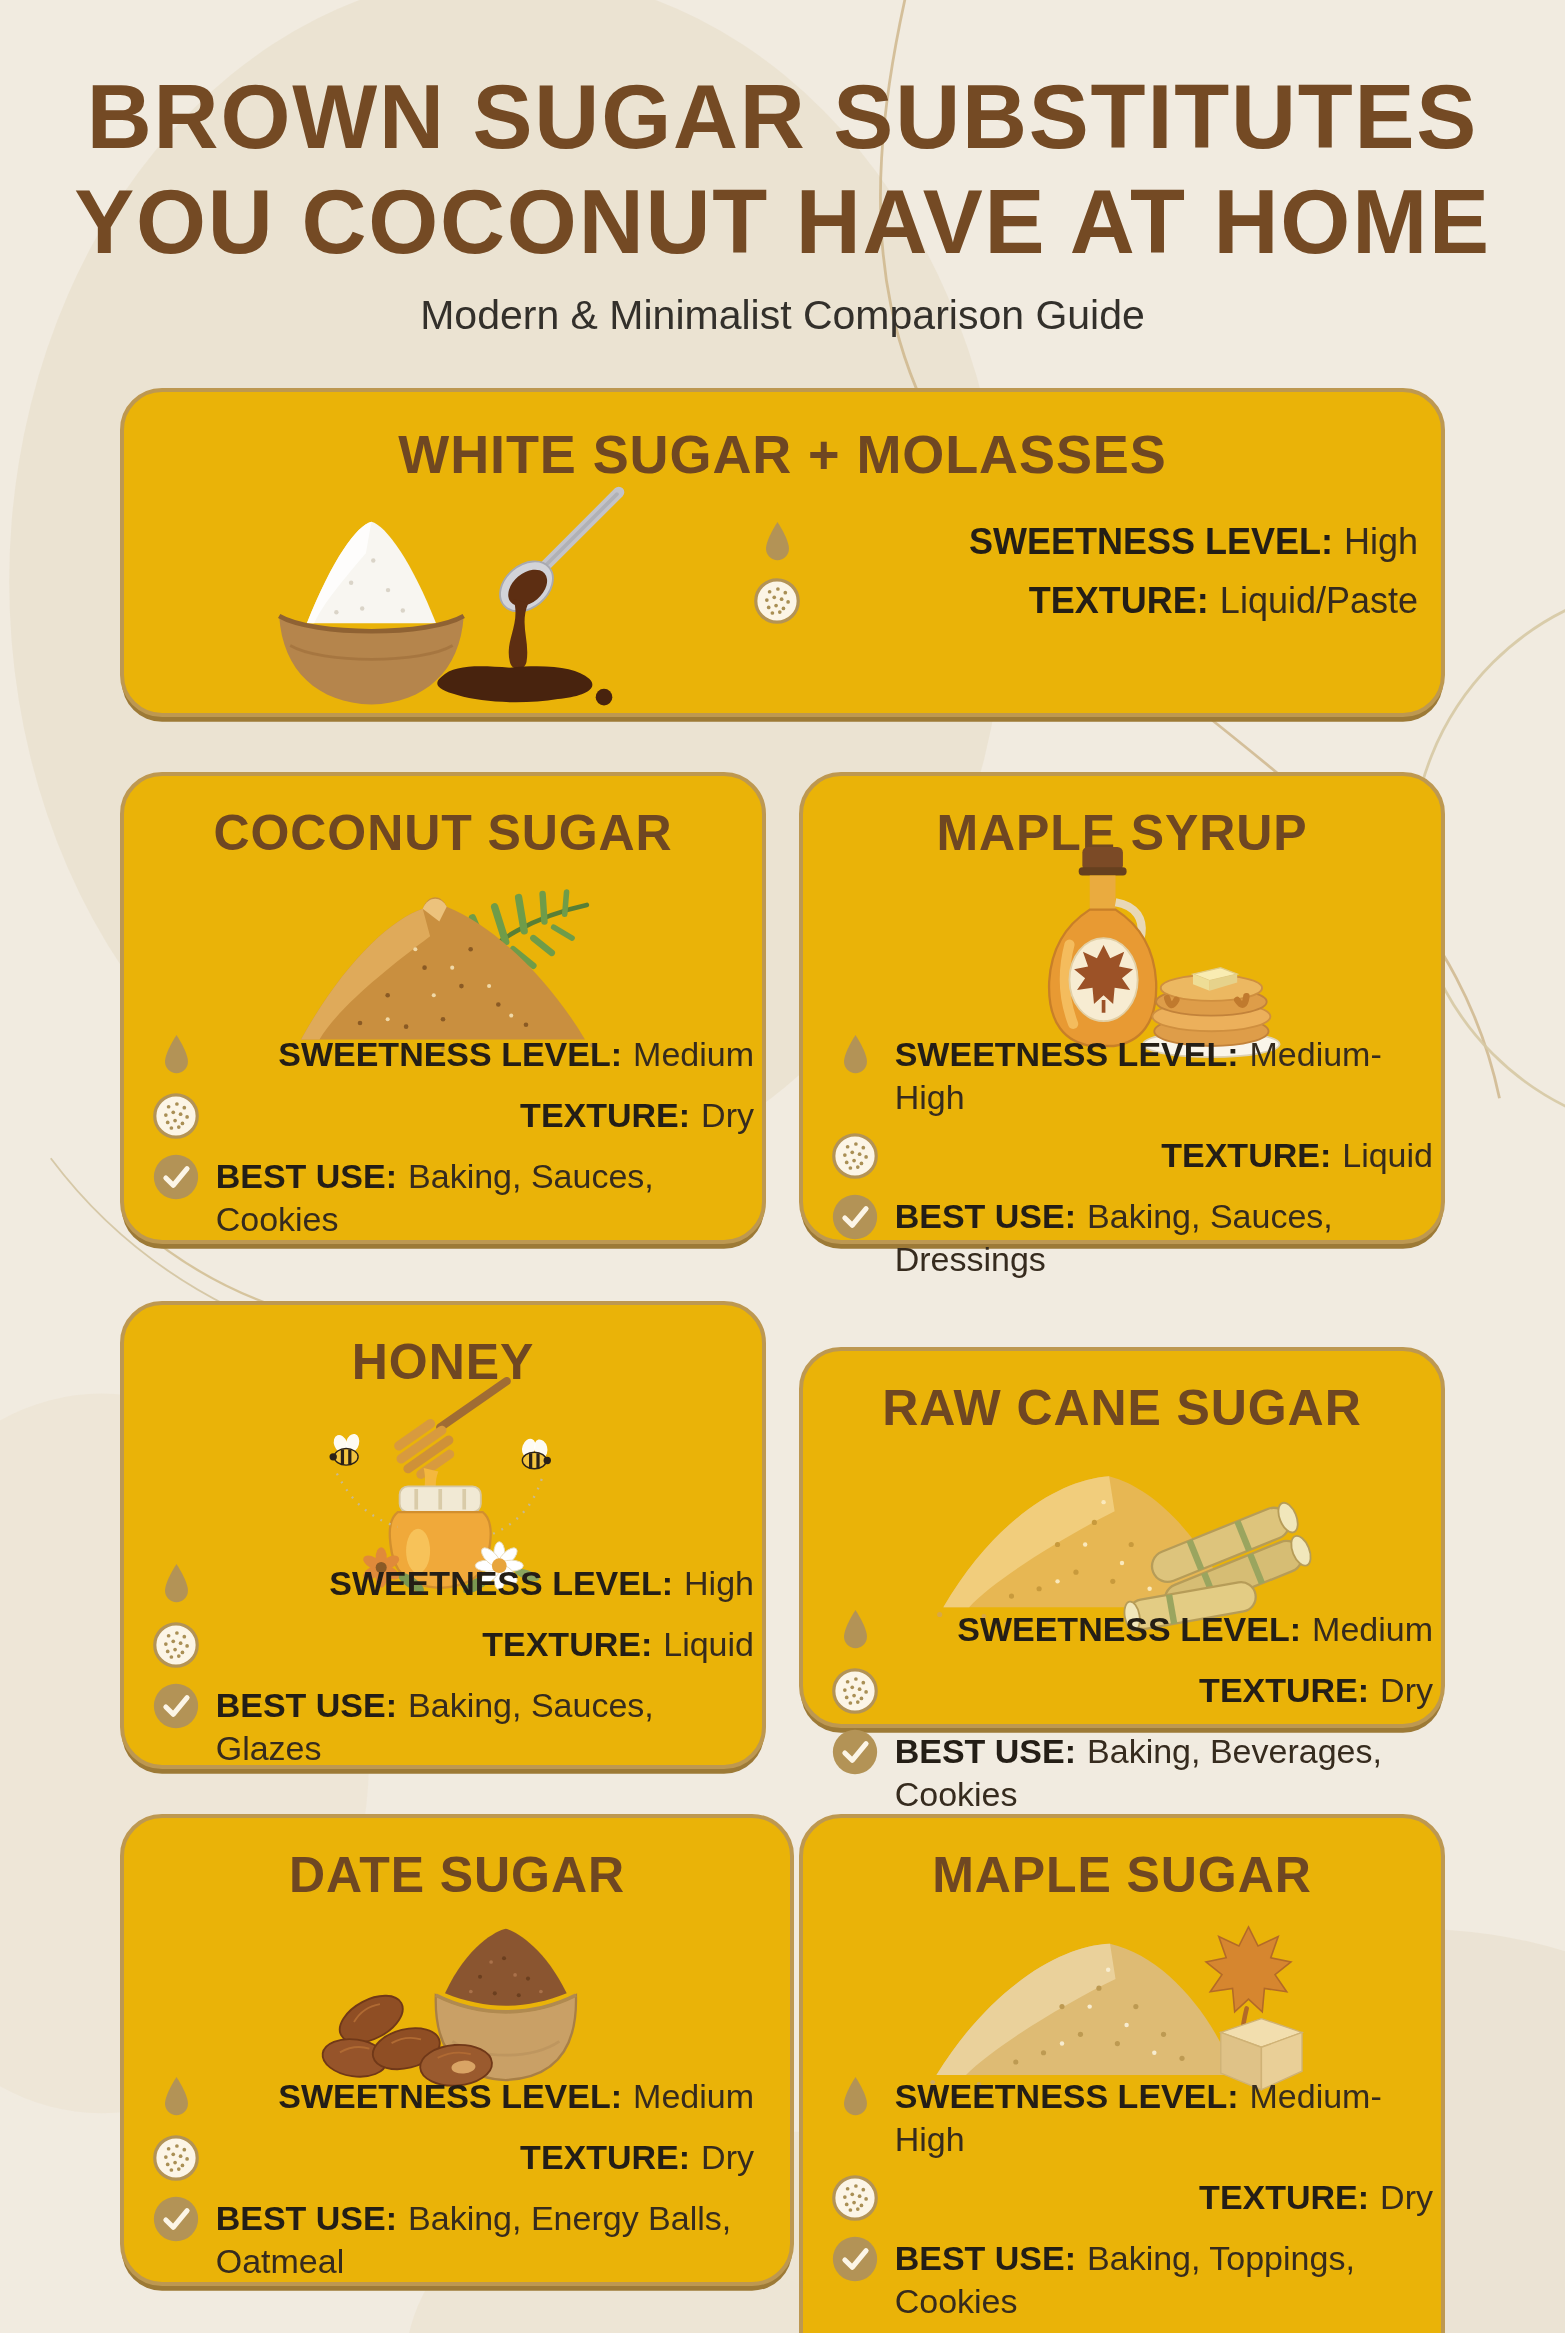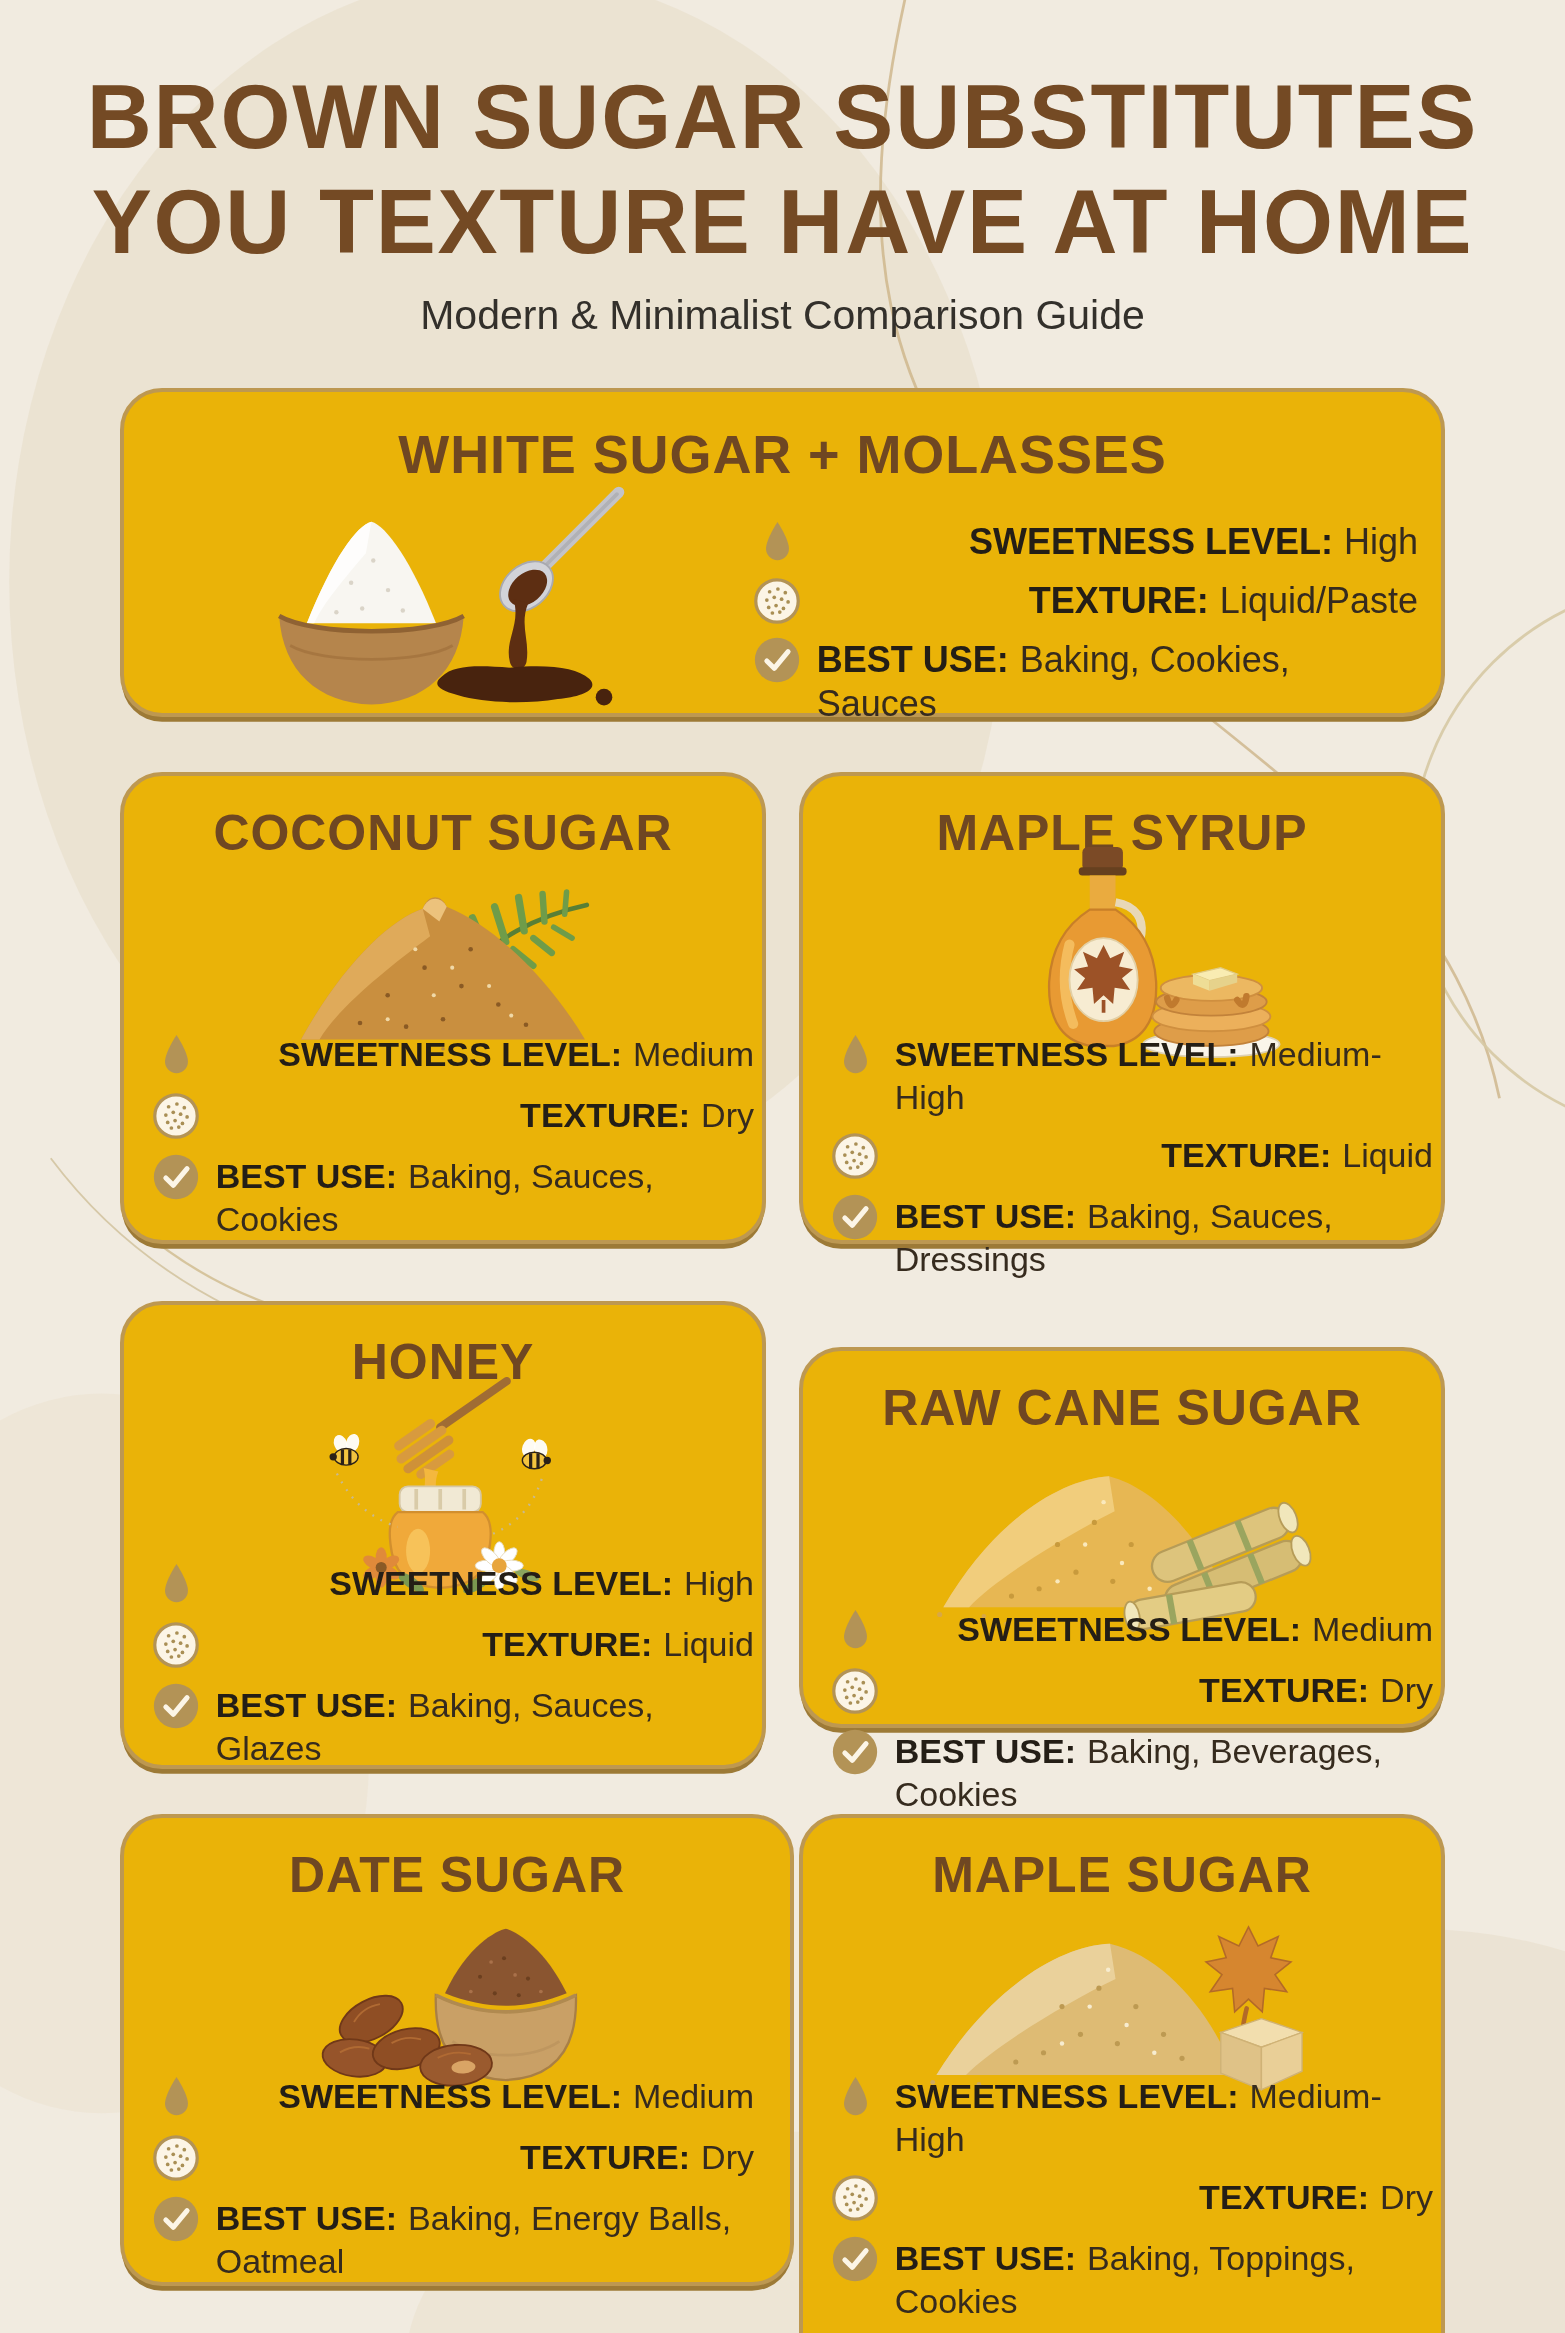--- a/index.html
+++ b/index.html
@@ -54,21 +54,21 @@
   <ellipse cx="1530" cy="2420" rx="440" ry="330" fill="#e8decb" opacity="0.6"></ellipse>
   <ellipse cx="860" cy="2560" rx="420" ry="250" fill="#ece4d2" opacity="0.8"></ellipse>
   <path d="M 150 1330 C 260 1425 420 1465 560 1435" stroke="#d3c096" stroke-width="2.5" fill="none" opacity=".9"></path>
   <path d="M 55 1255 C 160 1395 320 1470 500 1482" stroke="#cbb98e" stroke-width="2" fill="none" opacity=".7"></path>
   <path d="M 1245 2180 C 1288 2320 1262 2445 1180 2528" stroke="#c9ae79" stroke-width="3" fill="none" opacity=".85"></path>
 </svg>
 
 <header class="header">
   <h1 class="title">
     <span>BROWN SUGAR SUBSTITUTES</span>
-    <span>YOU TEXTURE HAVE AT HOME</span>
+    <span>YOU COCONUT HAVE AT HOME</span>
   </h1>
   <div class="subtitle">Modern &amp; Minimalist Comparison Guide</div>
 </header>
 
 <section class="card wide" id="card-0">
   <h2 class="card-title">WHITE SUGAR + MOLASSES</h2>
   <div class="illus">
     <svg viewBox="0 0 480 252" width="443" height="233">
       <path d="M418 12 L338 92" stroke="#c3c3c8" stroke-width="12" stroke-linecap="round"></path>
       <path d="M416 14 L340 90" stroke="#9fa0a6" stroke-width="4" stroke-linecap="round" opacity=".5"></path>
@@ -117,29 +117,20 @@
               <circle cx="38" cy="27" r="2"></circle>
               <circle cx="17" cy="33" r="2"></circle>
               <circle cx="25" cy="31" r="2"></circle>
               <circle cx="33" cy="34" r="2"></circle>
               <circle cx="21" cy="39" r="2"></circle>
               <circle cx="29" cy="38" r="2"></circle>
             </g>
           </svg>
       </span>
       <p class="txt"><b>TEXTURE:</b><span>Liquid/Paste</span></p>
-    </div>
-    <div class="row">
-      <span class="ic">
-        <svg class="circ-svg" viewBox="0 0 52 52">
-            <circle cx="26" cy="26" r="24" fill="#b39356"></circle>
-            <path d="M15 27 L23 35 L38 17" stroke="#fcf5e6" stroke-width="5.5" fill="none" stroke-linecap="round" stroke-linejoin="round"></path>
-          </svg>
-      </span>
-      <p class="txt"><b>BEST USE:</b><span>Baking, Cookies, Sauces</span></p>
     </div>
   </div>
 </section>
 
 <section class="card" id="card-1">
   <h2 class="card-title">COCONUT SUGAR</h2>
   <div class="illus il-coconut">
     <svg viewBox="0 0 360 218" width="332" height="201">
       <g stroke-linecap="round">
         <path d="M192 132 C238 88 280 64 336 52" stroke="#587f36" stroke-width="5" fill="none"></path>

